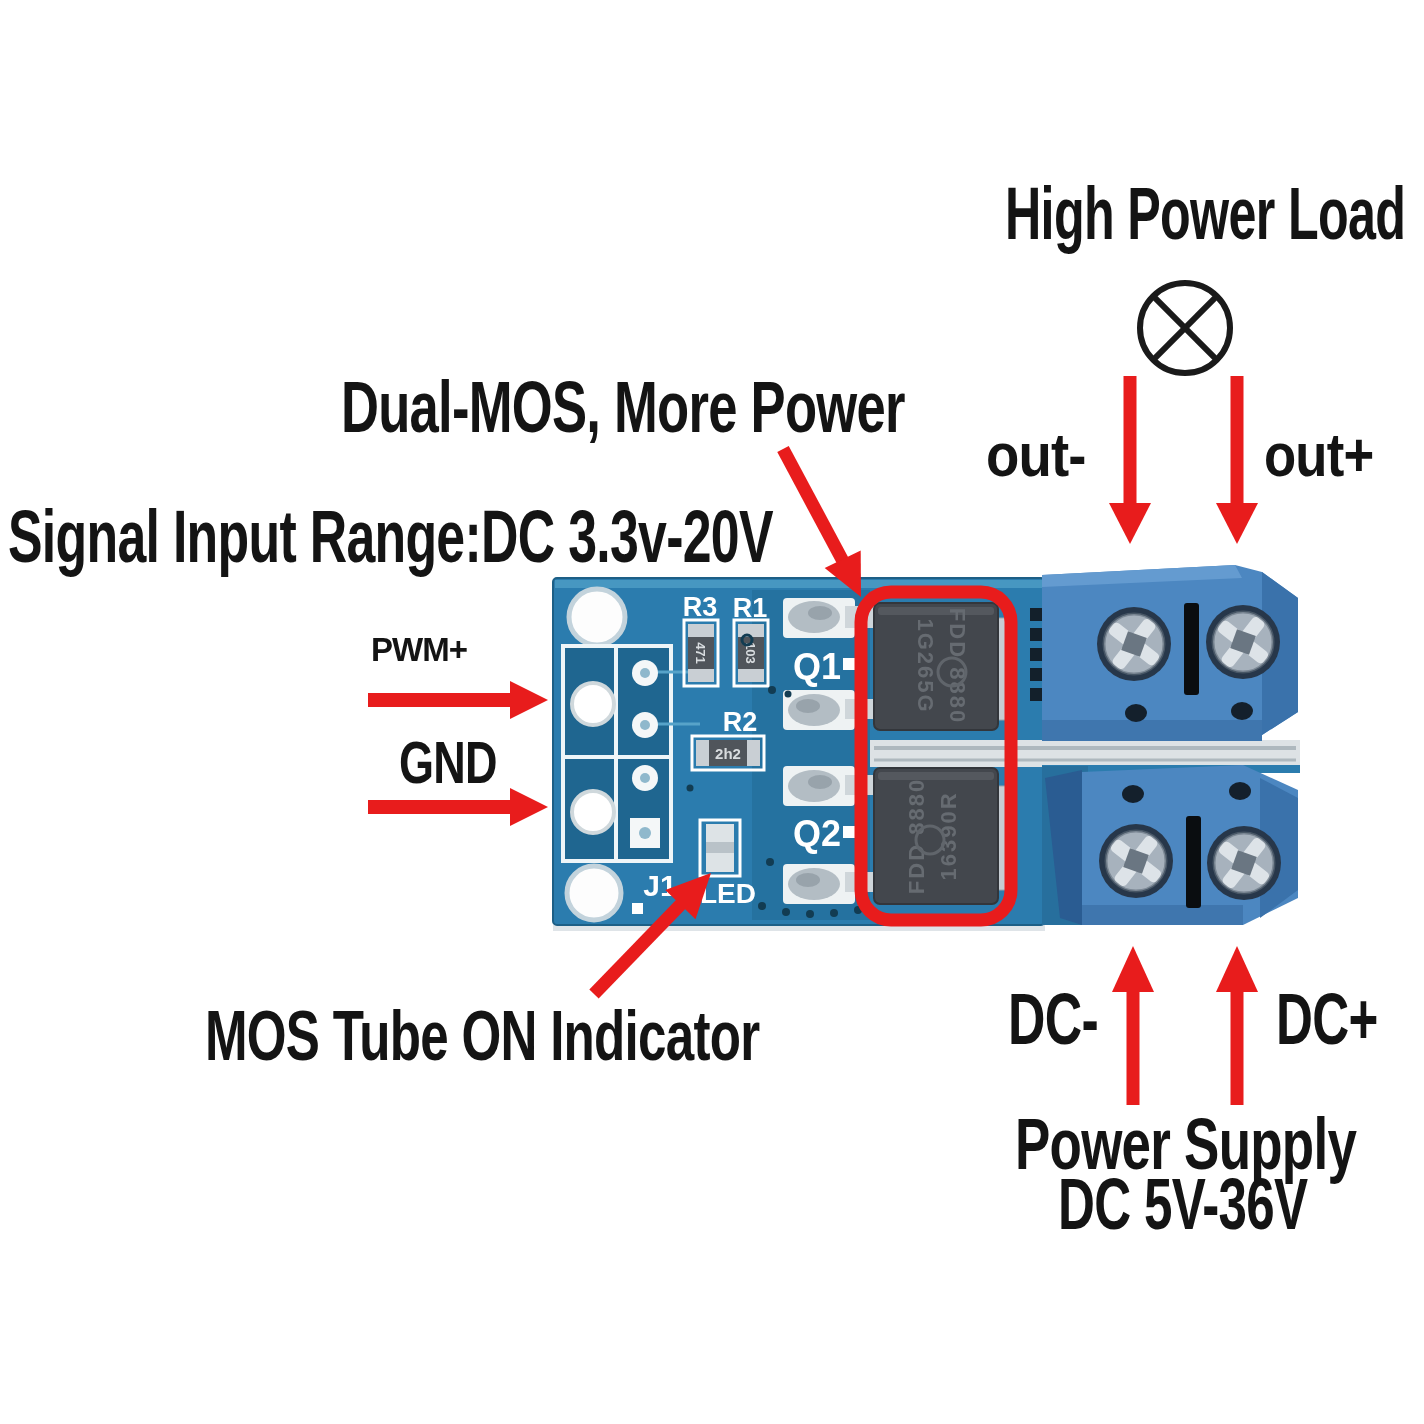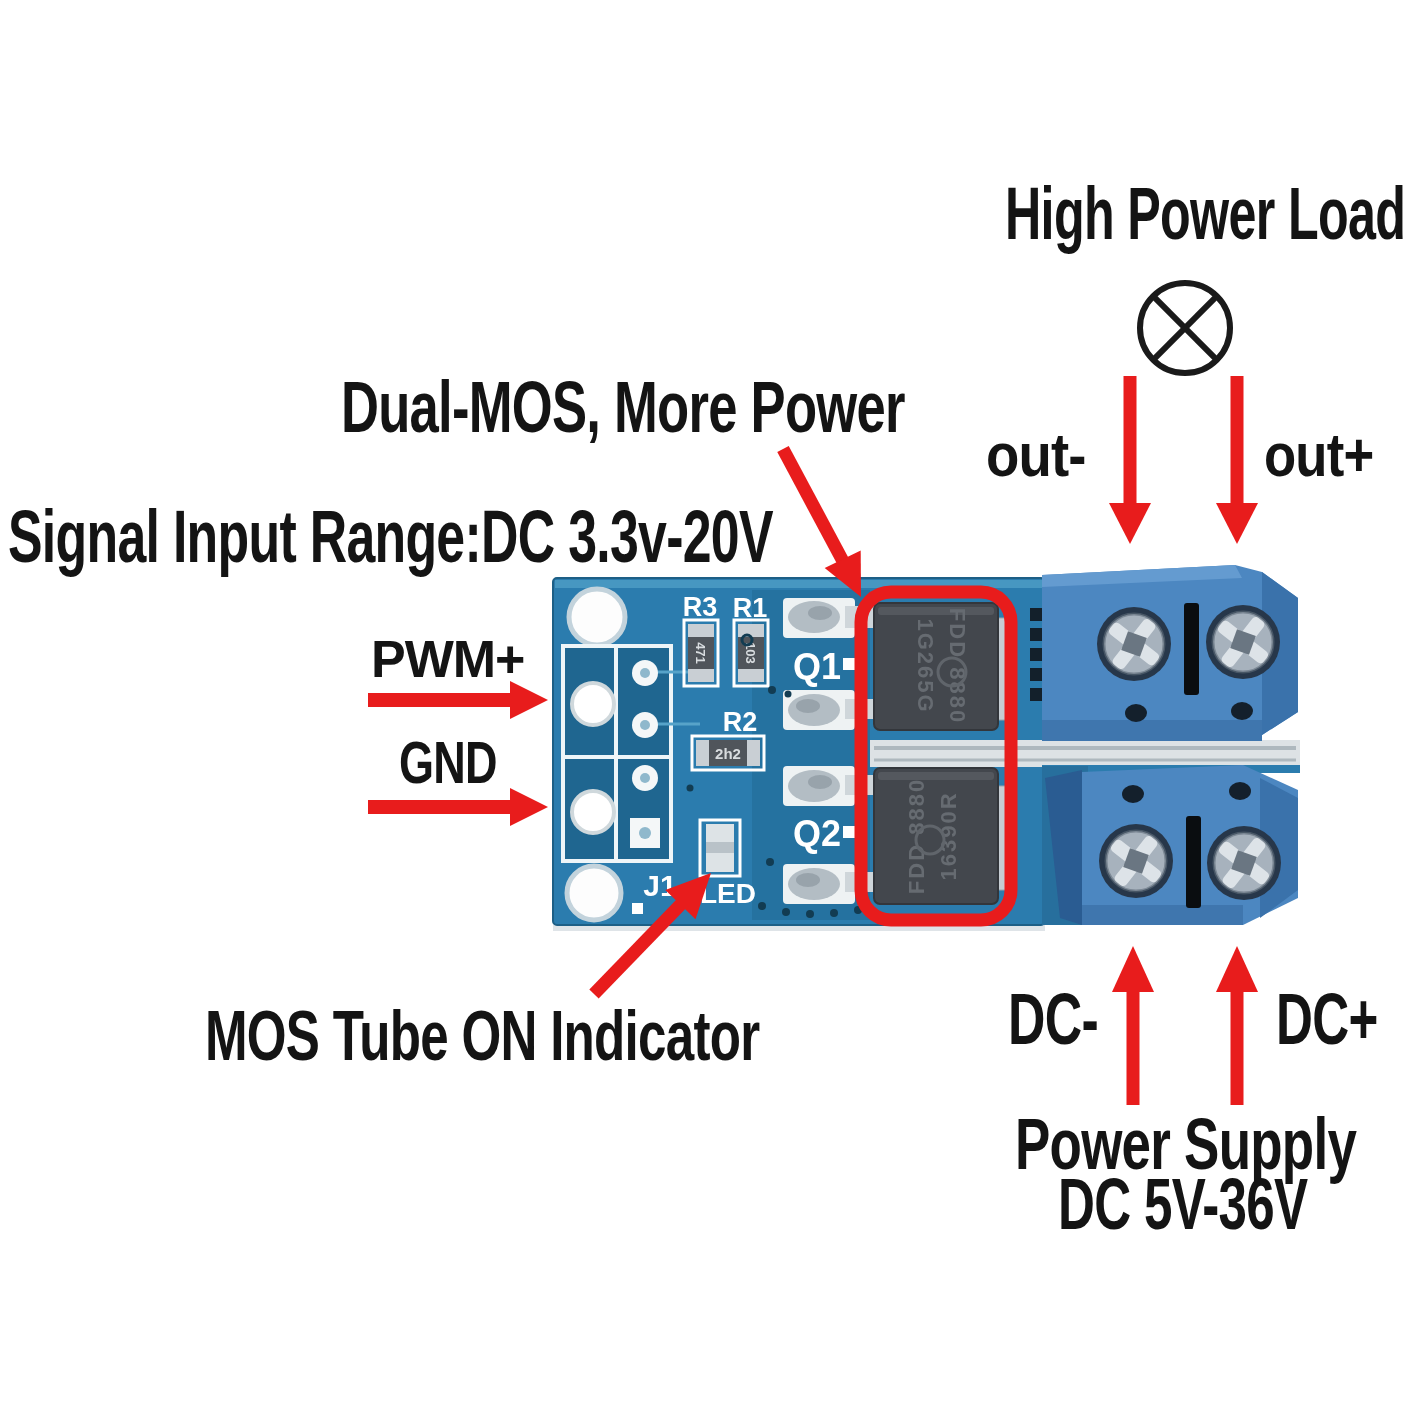--- a/index.html
+++ b/index.html
@@ -291,21 +291,21 @@
 
   <div class="lbl" style="left:1005px;top:176px;font-size:75px;transform:scaleX(0.67);">High Power Load</div>
 
   <div class="lbl" style="left:986px;top:424px;font-size:62px;transform:scaleX(0.88);">out-</div>
   <div class="lbl" style="left:1264px;top:424px;font-size:62px;transform:scaleX(0.85);">out+</div>
 
   <div class="lbl" style="left:341px;top:371px;font-size:72px;transform:scaleX(0.73);">Dual-MOS, More Power</div>
 
   <div class="lbl" style="left:8px;top:500px;font-size:74px;transform:scaleX(0.70);">Signal Input Range:DC 3.3v-20V</div>
 
-  <div class="lbl" style="left:371px;top:633px;font-size:52px;">PWM+</div>
+  <div class="lbl" style="left:371px;top:633px;font-size:33px;">PWM+</div>
   <div class="lbl" style="left:399px;top:733px;font-size:60px;transform:scaleX(0.75);">GND</div>
 
   <div class="lbl" style="left:205px;top:1001px;font-size:70px;transform:scaleX(0.73);">MOS Tube ON Indicator</div>
 
   <div class="lbl" style="left:1008px;top:983px;font-size:72px;transform:scaleX(0.72);">DC-</div>
   <div class="lbl" style="left:1276px;top:983px;font-size:72px;transform:scaleX(0.71);">DC+</div>
 
   <div class="lbl" style="left:1015px;top:1108px;font-size:72px;transform:scaleX(0.735);">Power Supply</div>
   <div class="lbl" style="left:1058px;top:1168px;font-size:72px;transform:scaleX(0.71);">DC 5V-36V</div>
 

